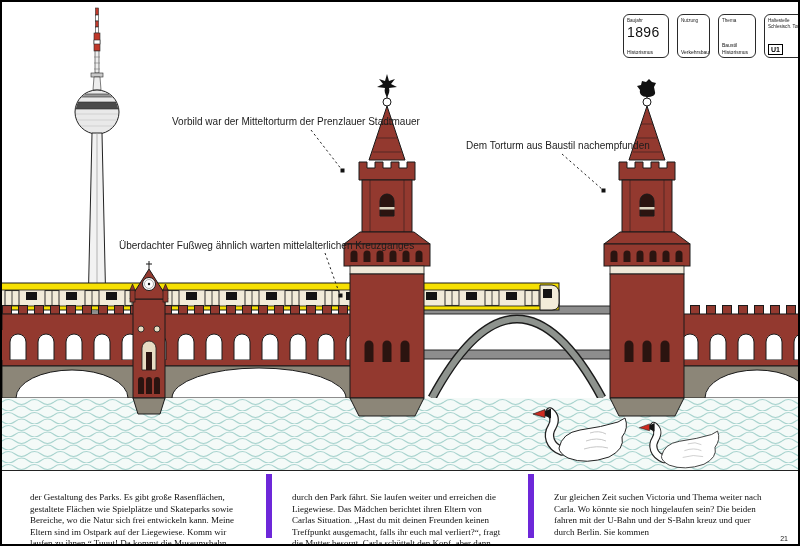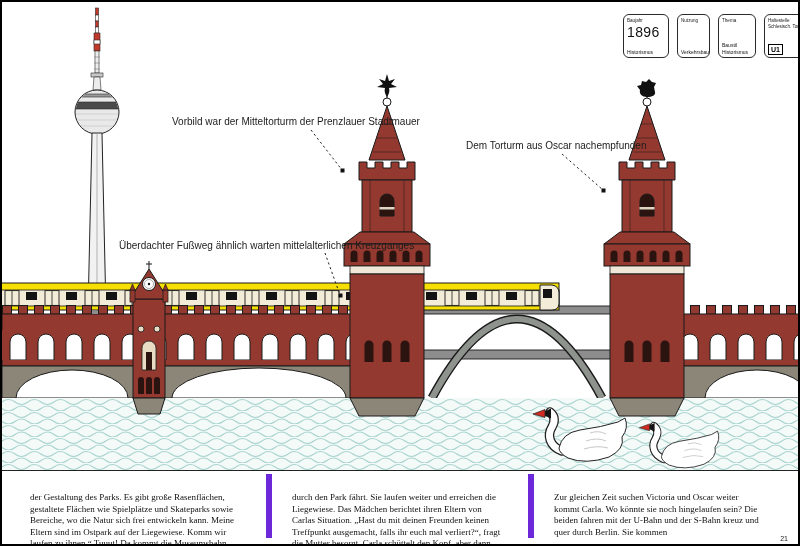--- a/index.html
+++ b/index.html
@@ -221,29 +221,29 @@
 Historismus</div>
     </div>
     <div class="ibox b4">
       <div class="lbl">Haltestelle
 Schlesisch. Tor</div>
       <div class="badge">U1</div>
     </div>
   </div>
 
   <div class="annotation" id="ann1">Vorbild war der Mitteltorturm der Prenzlauer Stadtmauer</div>
-  <div class="annotation" id="ann2">Dem Torturm aus Oscar nachempfunden</div>
+  <div class="annotation" id="ann2">Dem Torturm aus Baustil nachempfunden</div>
   <div class="annotation" id="ann3">Überdachter Fußweg ähnlich warten mittelalterlichen Kreuzganges</div>
 
   <div class="textcols">
     <div class="col">
       <p>der Gestaltung des Parks. Es gibt große Rasenflächen, gestaltete Flächen wie Spielplätze und Skateparks sowie Bereiche, wo die Natur sich frei entwickeln kann. Meine Eltern sind im Ostpark auf der Liegewiese. Komm wir laufen zu ihnen.“ Tuuut! Da kommt die Museumsbahn vom Deutschen Technikmuseum, die regelmäßig</p>
     </div>
     <div class="col">
       <p>durch den Park fährt. Sie laufen weiter und erreichen die Liegewiese. Das Mädchen berichtet ihren Eltern von Carlas Situation. „Hast du mit deinen Freunden keinen Treffpunkt ausgemacht, falls ihr euch mal verliert?“, fragt die Mutter besorgt. Carla schüttelt den Kopf, aber dann fallen ihr wieder Pauls Worte ein: „Doch,</p>
     </div>
     <div class="col">
-      <p>Zur gleichen Zeit suchen Victoria und Oscar weiter kommt Carla. Wo könnte sie noch hingelaufen sein? Die beiden fahren mit der U-Bahn und der S-Bahn kreuz und quer durch Berlin. Sie kommen</p>
+      <p>Zur gleichen Zeit suchen Victoria und Thema weiter nach Carla. Wo könnte sie noch hingelaufen sein? Die beiden fahren mit der U-Bahn und der S-Bahn kreuz und quer durch Berlin. Sie kommen</p>
     </div>
   </div>
 
   <div class="pagenum">21</div>
 </div>
 
 </body></html>

